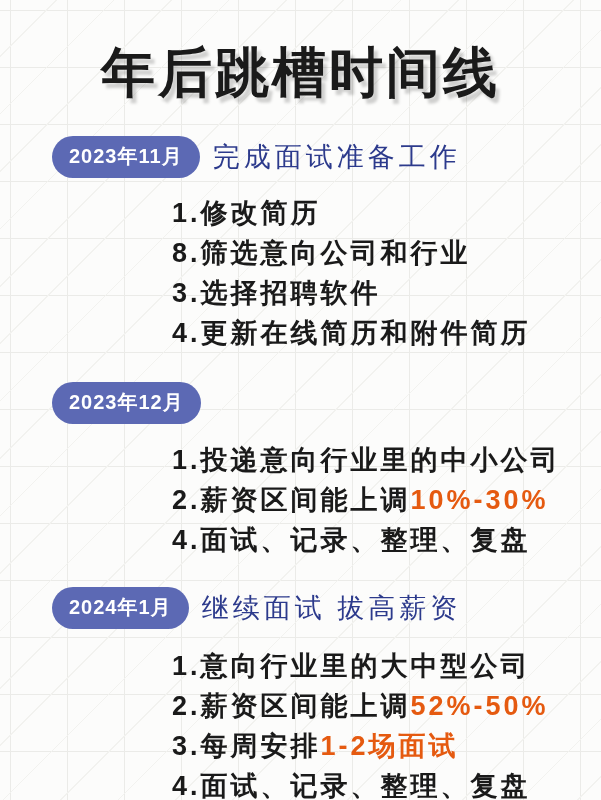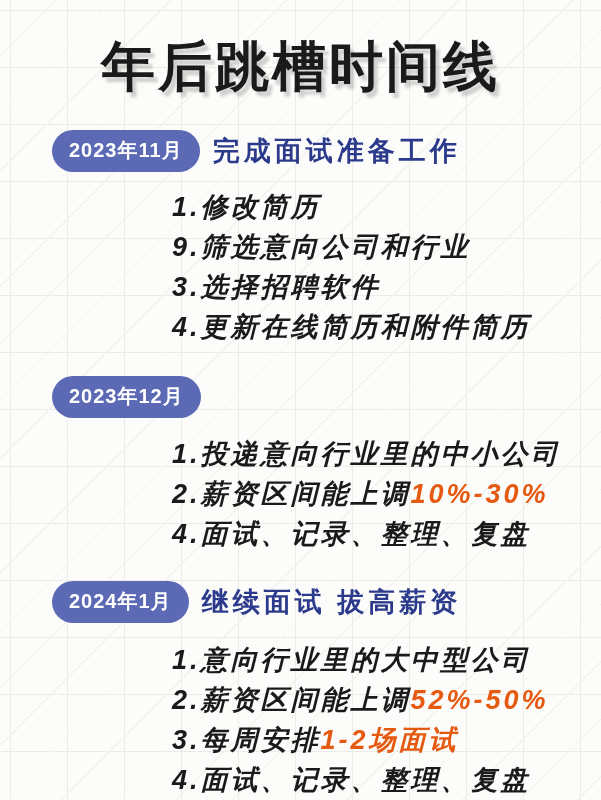--- a/index.html
+++ b/index.html
@@ -23,21 +23,21 @@
     overflow:hidden;
     background-color:var(--bg);
     background-image:
       repeating-linear-gradient(135deg, transparent 0 39.5px, var(--diag-line) 39.5px 40.6px),
       linear-gradient(var(--grid-line) 1px, transparent 1px),
       linear-gradient(90deg, var(--grid-line) 1px, transparent 1px);
     background-size:auto, 57px 57px, 57px 57px;
     background-position:0 0, 0 10px, 10px 0;
   }
   .title{
-    margin:8px;
+    margin:14px;
     padding-top:26px;
     text-align:center;
     font-size:54px;
     font-weight:900;
     letter-spacing:3px;
     color:var(--text-black);
     text-shadow:4px 5px 3px rgba(0,0,0,0.18);
     line-height:1.2;
   }
   .section-row{
@@ -56,29 +56,28 @@
     font-size:20px;
     font-weight:700;
     letter-spacing:1px;
     padding:7px 17px 8px 17px;
     border-radius:22px;
     white-space:nowrap;
   }
   .heading{
     color:var(--heading-blue);
     font-size:27px;
-    font-weight:700;
+    font-weight:400;
     letter-spacing:4px;
     white-space:pre;
   }
   .items{
     list-style:none;
     margin:15px 12px 0 0;
     padding:0 0 0 172px;
-    font-style:italic;
   }
   .items li{
     font-size:27px;
     font-weight:700;
     color:var(--text-black);
     letter-spacing:3px;
     line-height:40px;
     white-space:nowrap;
   }
   .items2{margin-top:16px;}
@@ -91,21 +90,21 @@
 <div class="page">
 
   <h1 class="title">年后跳槽时间线</h1>
 
   <div class="section-row sec1">
     <span class="badge">2023年11月</span>
     <span class="heading">完成面试准备工作</span>
   </div>
   <ul class="items items1">
     <li><span>1.修改简历</span><span class="hl"></span></li>
-    <li><span>9.筛选意向公司和行业</span><span class="hl"></span></li>
+    <li><span>8.筛选意向公司和行业</span><span class="hl"></span></li>
     <li><span>3.选择招聘软件</span><span class="hl"></span></li>
     <li><span>4.更新在线简历和附件简历</span><span class="hl"></span></li>
   </ul>
 
   <div class="section-row sec2">
     <span class="badge">2023年12月</span>
   </div>
   <ul class="items items2">
     <li><span>1.投递意向行业里的中小公司</span><span class="hl"></span></li>
     <li><span>2.薪资区间能上调</span><span class="hl">10%-30%</span></li>

